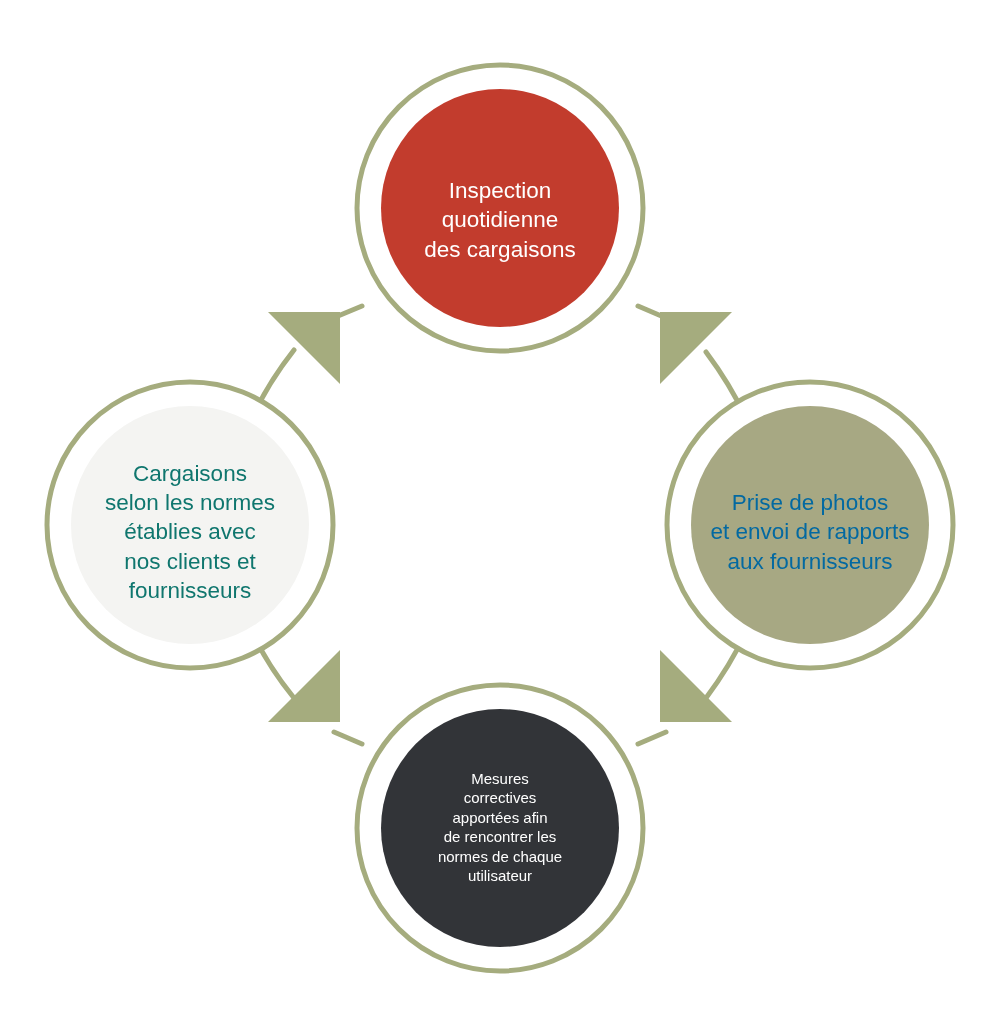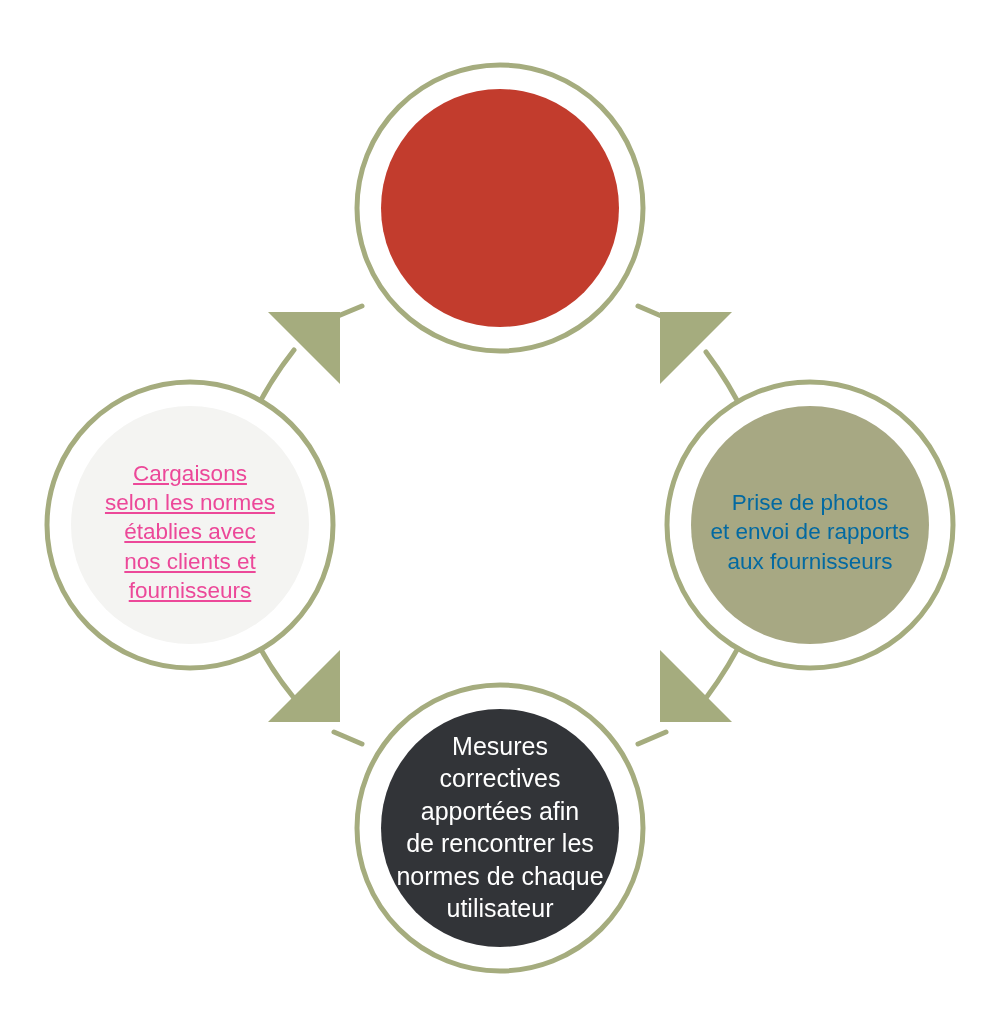--- a/index.html
+++ b/index.html
@@ -55,21 +55,21 @@
     height: 200px;
     font-size: 22.5px;
     color: #ffffff;
   }
   
   #label-mesures {
     left: 372px;
     top: 712px;
     width: 256px;
     height: 230px;
-    font-size: 25px;
+    font-size: 15px;
     color: #ffffff;
   }
   
   #label-cargaisons {
     left: 62px;
     top: 432px;
     width: 256px;
     height: 200px;
     font-size: 22.5px;
     color: #4a4a4a;
@@ -126,31 +126,34 @@
       <circle cx="500" cy="828" r="143" fill="#ffffff" stroke="#a5ac7e" stroke-width="5"></circle>
       <circle cx="500" cy="828" r="119" fill="#323438"></circle>
     </g>
 
     <g>
       <circle cx="190" cy="525" r="143" fill="#ffffff" stroke="#a5ac7e" stroke-width="5"></circle>
       <circle cx="190" cy="525" r="119" fill="#f4f4f2"></circle>
     </g>
   </svg>
 
+  <div class="node-label" id="label-inspection" style="color: rgb(255, 255, 255);">Inspection
+quotidienne
+des cargaisons</div>
 
   <div class="node-label" id="label-photos" style="color: #0369a1;">Prise de photos
 et envoi de rapports
 aux fournisseurs</div>
 
   <div class="node-label" id="label-mesures" style="color: rgb(255, 255, 255);">Mesures
 correctives
 apportées afin
 de rencontrer les
 normes de chaque
 utilisateur</div>
 
-  <div class="node-label" id="label-cargaisons" style="color: #ec4899; text-decoration: underline;">Cargaisons
+  <div class="node-label" id="label-cargaisons" style="color: #0f766e;">Cargaisons
 selon les normes
 établies avec
 nos clients et
 fournisseurs</div>
 
 </div>
 
 </body></html>

